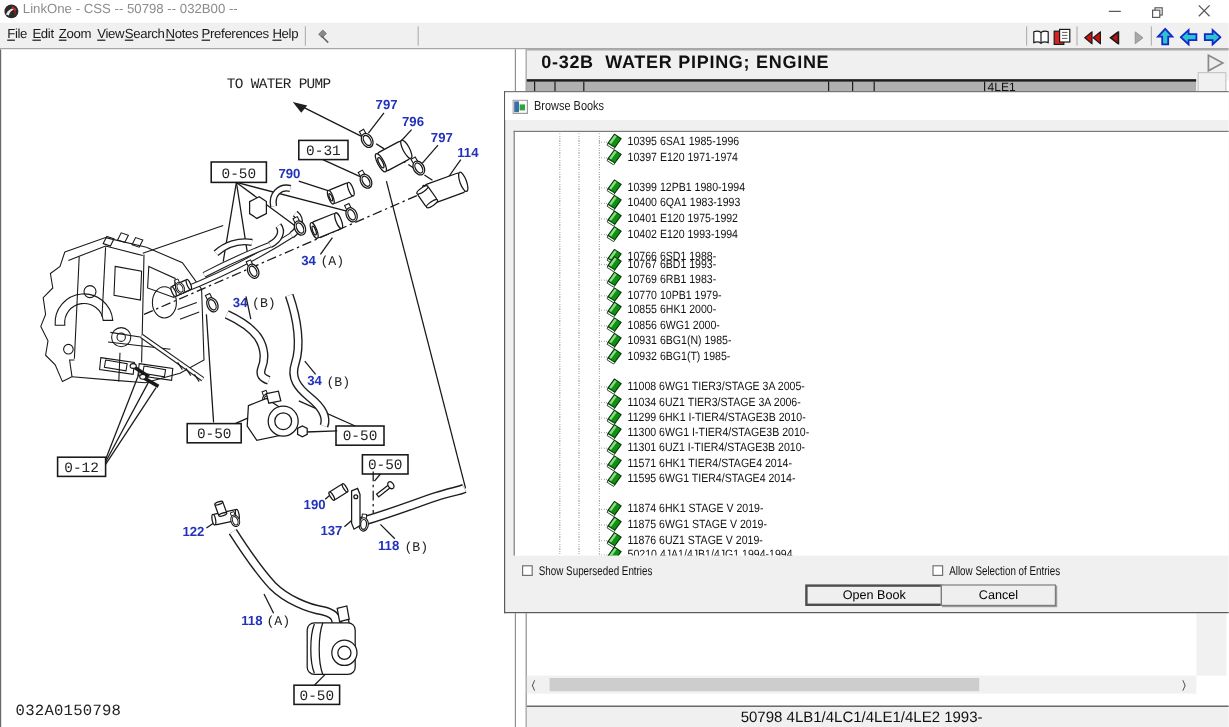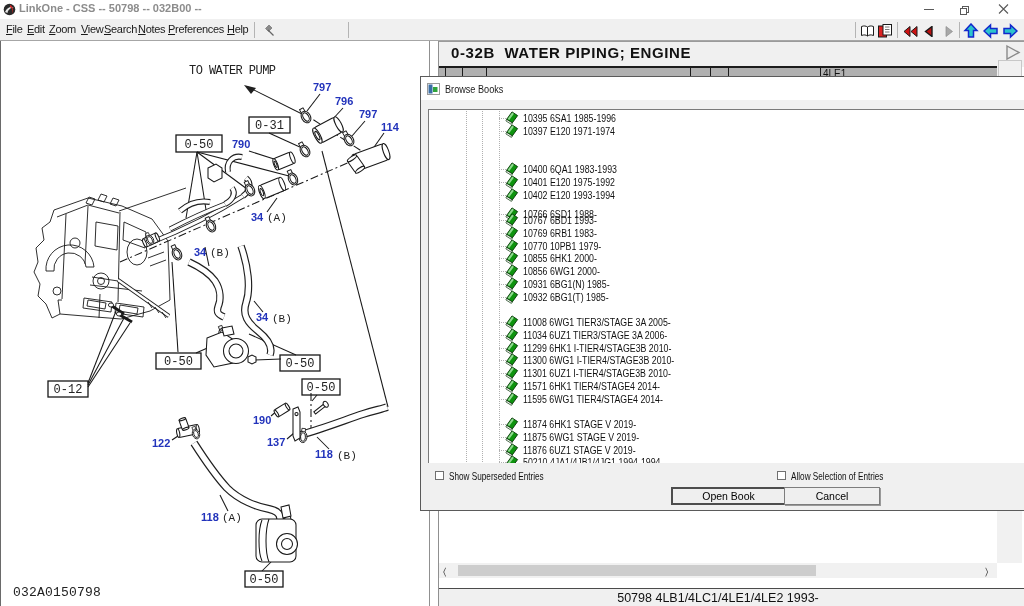--- a/index.html
+++ b/index.html
@@ -1,20 +1,20 @@
 <!DOCTYPE html>
 <html><head><meta charset="utf-8">
 <style>
   html,body{margin:0;padding:0;}
   body{width:1024px;height:606px;overflow:hidden;position:relative;
        font-family:"Liberation Sans",sans-serif;background:#fff;}
   .abs{position:absolute;}
   
   #titlebar{left:0;top:0;width:1024px;height:19px;background:#fff;}
-  #titletext{left:19px;top:2px;font-size:11px;color:#8c8c8c;font-weight:bold;}
+  #titletext{left:19px;top:2px;font-size:11px;color:#8c8c8c;}
   #menubar{left:0;top:19px;width:1024px;height:21px;background:#f0f0f0;
            border-bottom:1px solid #a6a6a6;}
   .mi{position:absolute;top:23px;font-size:11px;letter-spacing:-0.3px;color:#1a1a1a;}
   .mi u{text-decoration:underline;}
   .vsep{position:absolute;top:22px;width:1px;height:16px;background:#b4b4b4;}
   
   #rheader{left:439px;top:41px;width:585px;height:25px;background:#f0f0f0;
            border-top:1px solid #9a9a9a;}
   #rheadtext{left:451px;top:44px;font-size:15px;font-weight:bold;color:#111;letter-spacing:.6px;}
   #tblbar{left:439px;top:66px;width:558px;height:12px;background:#b0b0b0;
@@ -427,20 +427,25 @@
   <div class="trow" style="top:2px;width:596px"><div class="doth" style="left:70px;top:6px;width:8px"></div><svg width="14" height="14" viewBox="0 0 14 14">
         <path d="M1.6,8.4 L7.0,0.9 L12.6,4.6 L7.3,11.9 Z" fill="#0e930e" stroke="#063306" stroke-width="0.9"></path>
         <path d="M2.7,7.9 L7.2,1.6 L8.9,2.7 L4.3,9.0 Z" fill="#8fd98f" stroke="none"></path>
         <path d="M1.6,8.4 L7.3,11.9 L6.4,13.4 L0.9,9.9 Z" fill="#fafafa" stroke="#063306" stroke-width="0.7"></path>
       </svg><div class="txt">10395 6SA1 1985-1996</div></div>
   <div class="trow" style="top:15px;width:596px"><div class="doth" style="left:70px;top:6px;width:8px"></div><svg width="14" height="14" viewBox="0 0 14 14">
         <path d="M1.6,8.4 L7.0,0.9 L12.6,4.6 L7.3,11.9 Z" fill="#0e930e" stroke="#063306" stroke-width="0.9"></path>
         <path d="M2.7,7.9 L7.2,1.6 L8.9,2.7 L4.3,9.0 Z" fill="#8fd98f" stroke="none"></path>
         <path d="M1.6,8.4 L7.3,11.9 L6.4,13.4 L0.9,9.9 Z" fill="#fafafa" stroke="#063306" stroke-width="0.7"></path>
       </svg><div class="txt">10397 E120 1971-1974</div></div>
+  <div class="trow" style="top:40px;width:596px"><div class="doth" style="left:70px;top:6px;width:8px"></div><svg width="14" height="14" viewBox="0 0 14 14">
+        <path d="M1.6,8.4 L7.0,0.9 L12.6,4.6 L7.3,11.9 Z" fill="#0e930e" stroke="#063306" stroke-width="0.9"></path>
+        <path d="M2.7,7.9 L7.2,1.6 L8.9,2.7 L4.3,9.0 Z" fill="#8fd98f" stroke="none"></path>
+        <path d="M1.6,8.4 L7.3,11.9 L6.4,13.4 L0.9,9.9 Z" fill="#fafafa" stroke="#063306" stroke-width="0.7"></path>
+      </svg><div class="txt">10399 12PB1 1980-1994</div></div>
   <div class="trow" style="top:53px;width:596px"><div class="doth" style="left:70px;top:6px;width:8px"></div><svg width="14" height="14" viewBox="0 0 14 14">
         <path d="M1.6,8.4 L7.0,0.9 L12.6,4.6 L7.3,11.9 Z" fill="#0e930e" stroke="#063306" stroke-width="0.9"></path>
         <path d="M2.7,7.9 L7.2,1.6 L8.9,2.7 L4.3,9.0 Z" fill="#8fd98f" stroke="none"></path>
         <path d="M1.6,8.4 L7.3,11.9 L6.4,13.4 L0.9,9.9 Z" fill="#fafafa" stroke="#063306" stroke-width="0.7"></path>
       </svg><div class="txt">10400 6QA1 1983-1993</div></div>
   <div class="trow" style="top:66px;width:596px"><div class="doth" style="left:70px;top:6px;width:8px"></div><svg width="14" height="14" viewBox="0 0 14 14">
         <path d="M1.6,8.4 L7.0,0.9 L12.6,4.6 L7.3,11.9 Z" fill="#0e930e" stroke="#063306" stroke-width="0.9"></path>
         <path d="M2.7,7.9 L7.2,1.6 L8.9,2.7 L4.3,9.0 Z" fill="#8fd98f" stroke="none"></path>
         <path d="M1.6,8.4 L7.3,11.9 L6.4,13.4 L0.9,9.9 Z" fill="#fafafa" stroke="#063306" stroke-width="0.7"></path>
       </svg><div class="txt">10401 E120 1975-1992</div></div>

